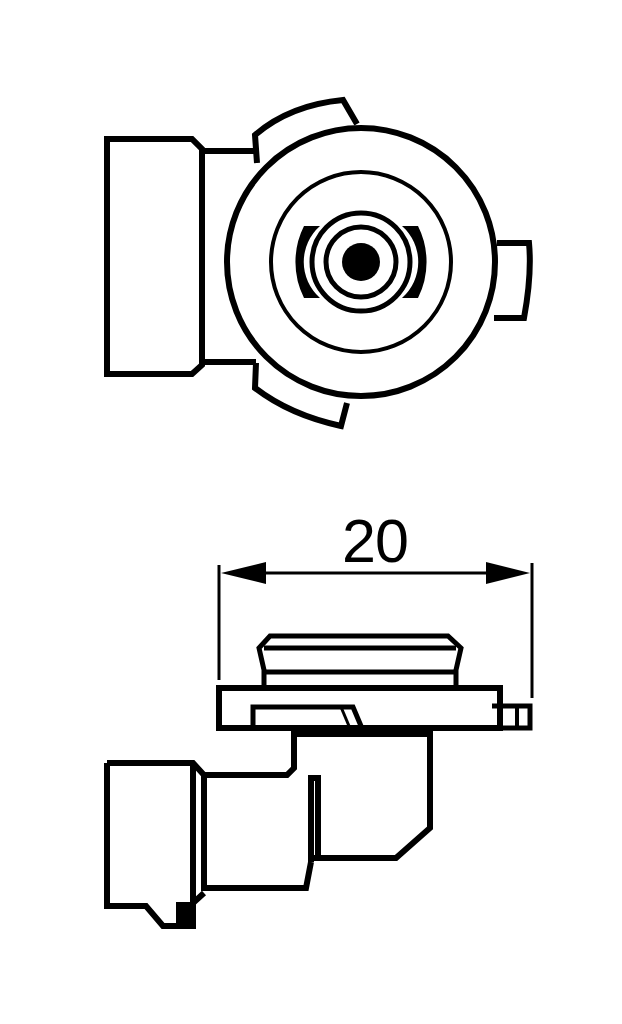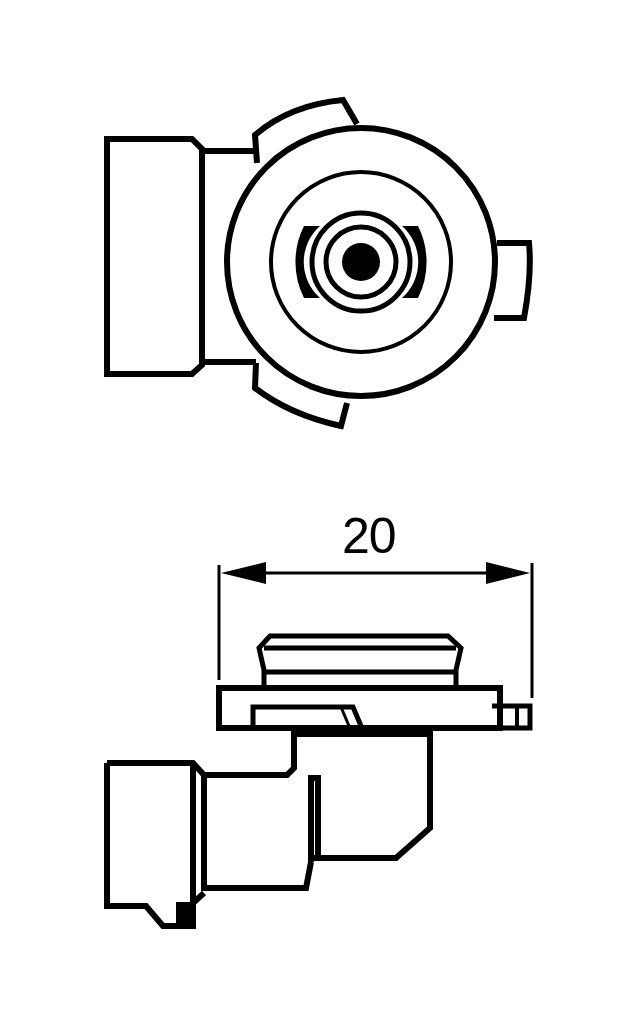--- a/index.html
+++ b/index.html
@@ -1,21 +1,21 @@
 <!DOCTYPE html>
 <html><head>
 <meta charset="utf-8">
 <style>
   html, body { margin: 0; padding: 0; background: #ffffff; }
   body { width: 622px; height: 1024px; overflow: hidden; position: relative; }
   #canvas { position: absolute; left: 0; top: 0; width: 622px; height: 1024px; }
   .dim-label {
     position: absolute;
     font-family: "Liberation Sans", sans-serif;
-    font-size: 50px;
+    font-size: 61px;
     color: #000;
     line-height: 1;
     letter-spacing: -1px;
   }
 </style>
 </head>
 <body>
 
 <svg id="canvas" width="622" height="1024" viewBox="0 0 622 1024" xmlns="http://www.w3.org/2000/svg">
   <g fill="none" stroke="#000" stroke-width="6" stroke-linejoin="miter">

